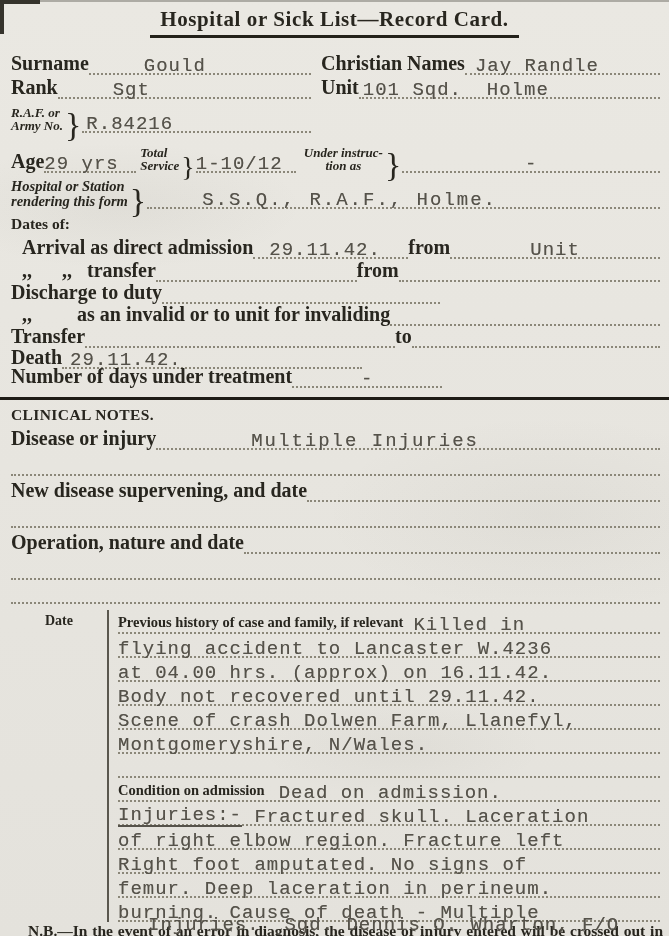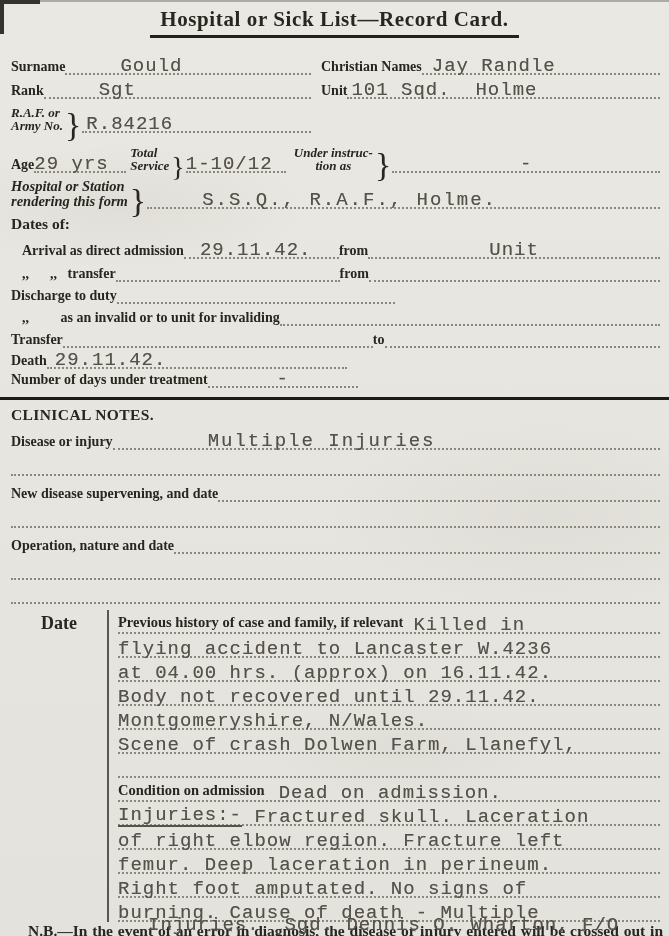--- a/index.html
+++ b/index.html
@@ -19,21 +19,21 @@
   .edge-left{position:absolute;top:0;left:0;width:4px;height:34px;background:#35332c;}
   .edge-top-faint{position:absolute;top:0;left:40px;right:0;height:2px;background:rgba(60,58,50,0.35);}
 
   .title-wrap{text-align:center;padding-top:7px;height:36px;}
   .title{
     display:inline-block;font-size:21px;font-weight:700;letter-spacing:0.6px;
     border-bottom:3.5px solid #23211a;padding:0 10px 3px;
   }
 
   .row{display:flex;align-items:flex-end;margin:0 9px 0 11px;}
-  .lbl{font-weight:700;font-size:14px;white-space:pre;line-height:1.1;padding-bottom:1px;}
+  .lbl{font-weight:700;font-size:20px;white-space:pre;line-height:1.1;padding-bottom:1px;}
   .lbl-sm{font-weight:700;font-size:13px;line-height:1.05;white-space:pre;text-align:left;}
   .lead{flex:1 1 auto;border-bottom:2px dotted #8b8779;display:flex;align-items:flex-end;overflow:visible;min-width:10px;}
   .lead.fixed{flex:0 0 auto;}
   .lead.center{justify-content:center;}
   .typed{
     font-family:"Liberation Mono","DejaVu Sans Mono",monospace;
     color:#55524a;font-size:18px;line-height:1;white-space:pre;
     transform:translateY(3px);letter-spacing:1px;
     text-shadow:0 0 0.6px rgba(85,82,74,0.55);
   }
@@ -43,21 +43,21 @@
   .col-left{flex:0 0 300px;display:flex;align-items:flex-end;}
   .col-right{flex:1 1 auto;display:flex;align-items:flex-end;margin-left:10px;}
   .stack{display:flex;flex-direction:column;justify-content:flex-end;font-style:italic;}
 
   .heading{font-weight:700;font-size:15.5px;margin:0 0 0 11px;}
   .indent{margin-left:22px;}
   .rule{border-top:3.5px solid #1e1c16;margin-top:9px;}
   .blank-line{margin:0 9px 0 11px;border-bottom:2px dotted #8b8779;}
 
   .hist{display:flex;margin:6px 9px 0 11px;}
-  .hist-date{flex:0 0 96px;border-right:2px solid #5a574e;font-weight:700;font-size:18px;padding-top:3px;text-align:center;}
+  .hist-date{flex:0 0 96px;border-right:2px solid #5a574e;font-weight:700;font-size:14px;padding-top:3px;text-align:center;}
   .hist-main{flex:1 1 auto;padding-left:9px;display:flex;flex-direction:column;}
   .hline{height:22px;border-bottom:2px dotted #8b8779;display:flex;align-items:flex-end;overflow:visible;}
   .hline .lbl{font-size:14.5px;}
   .u{border-bottom:2px solid #55524a;}
   .sig{margin:-6px 0 0 148px;height:16px;position:relative;z-index:2;}
   .nb{
     margin:-10px 6px 0 6px;font-weight:700;font-size:15.5px;line-height:1.16;
     text-align:justify;position:relative;z-index:1;
   }
   .nb-indent{display:inline-block;width:22px;}
@@ -243,42 +243,42 @@
       <div class="hline">
           <span class="typed big">flying accident to Lancaster W.4236</span>
         </div>
       <div class="hline">
           <span class="typed big">at 04.00 hrs. (approx) on 16.11.42.</span>
         </div>
       <div class="hline">
           <span class="typed big">Body not recovered until 29.11.42.</span>
         </div>
       <div class="hline">
+          <span class="typed big">Scene of crash Dolwen Farm, Llanefyl,</span>
+        </div>
+      <div class="hline">
           <span class="typed big">Montgomeryshire, N/Wales.</span>
-        </div>
-      <div class="hline">
-          <span class="typed big">Scene of crash Dolwen Farm, Llanefyl,</span>
         </div>
       <div class="hline"></div>
       <div class="hline">
         <span class="lbl">Condition on admission</span>
         <span class="typed big" style="margin-left:14px;">Dead on admission.</span>
       </div>
       <div class="hline">
         <span class="typed big u">Injuries:-</span>
         <span class="typed big"> Fractured skull. Laceration</span>
       </div>
       <div class="hline">
           <span class="typed big">of right elbow region. Fracture left</span>
         </div>
       <div class="hline">
+          <span class="typed big">Right foot amputated. No signs of</span>
+        </div>
+      <div class="hline">
           <span class="typed big">femur. Deep laceration in perineum.</span>
-        </div>
-      <div class="hline">
-          <span class="typed big">Right foot amputated. No signs of</span>
         </div>
       <div class="hline">
           <span class="typed big">burning. Cause of death - Multiple</span>
         </div>
     </div>
   </div>
 
   <div class="sig">
     <span class="typed big">Injuries.  Sgd. Dennis O. Wharton, F/O</span>
   </div>

